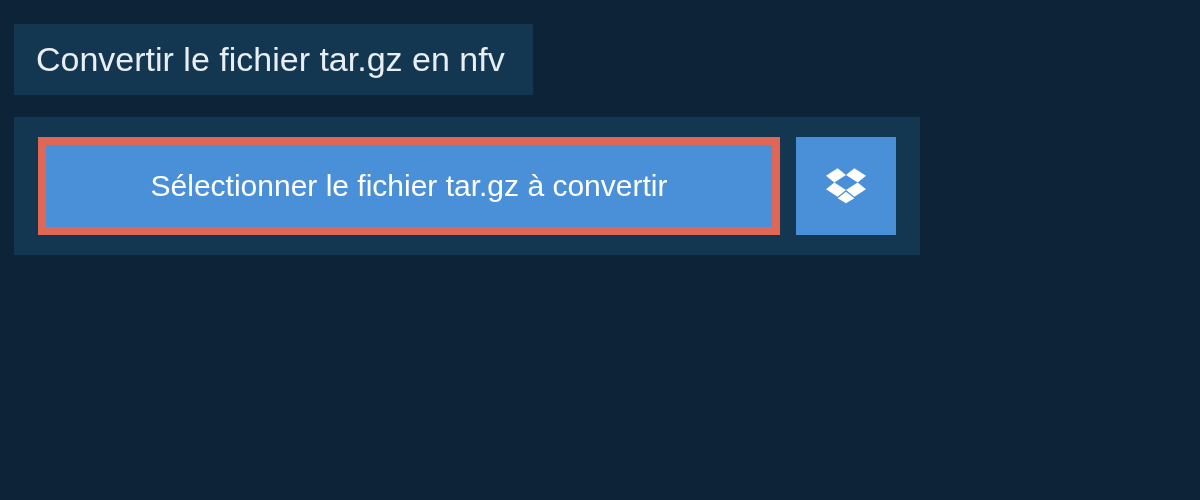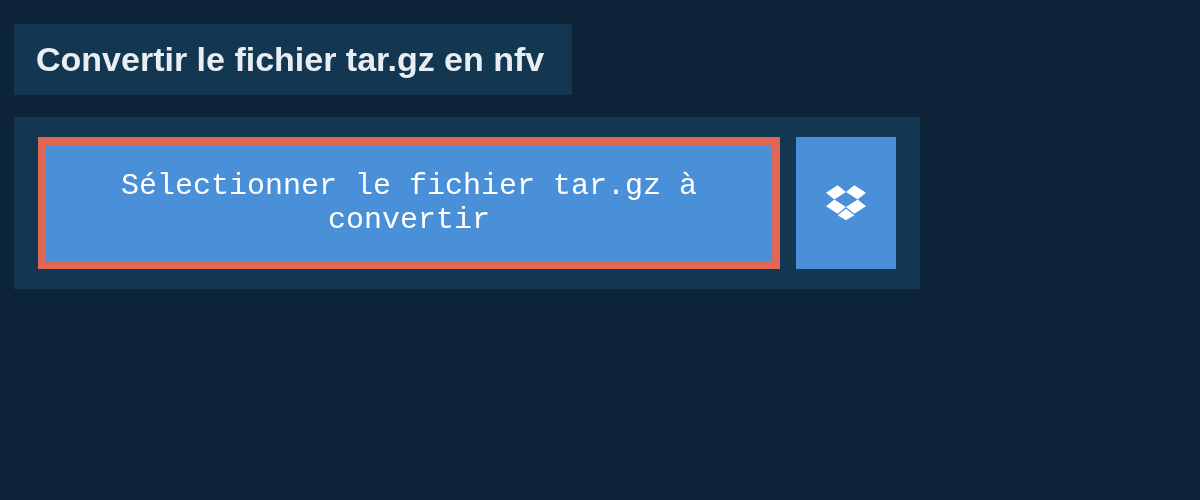--- a/index.html
+++ b/index.html
@@ -17,41 +17,41 @@
     .title-wrapper {
       display: inline-block;
       background-color: #133651;
       padding: 16px 28px 16px 22px;
       margin-top: 24px;
       margin-left: 14px;
     }
     .title {
       color: #e8eef3;
       font-size: 34px;
-      font-weight: 700;
+      font-weight: 400;
       text-align: center;
     }
     .controls-panel {
       background-color: #133651;
       margin: 22px 280px 0 14px;
       padding: 20px 24px;
       display: flex;
       gap: 16px;
       align-items: stretch;
     }
     .select-button {
       flex: 1;
       background-color: #4a90d9;
       border: 8px solid #e06656;
       color: #ffffff;
       font-size: 30px;
       font-weight: 400;
       padding: 24px 20px;
       cursor: pointer;
-      font-family: Liberation Mono, monospace;
+      font-family: Liberation Sans, sans-serif;
       text-align: center;
       display: flex;
       align-items: center;
       justify-content: center;
     }
     .dropbox-button {
       width: 100px;
       background-color: #4a90d9;
       border: none;
       cursor: pointer;

